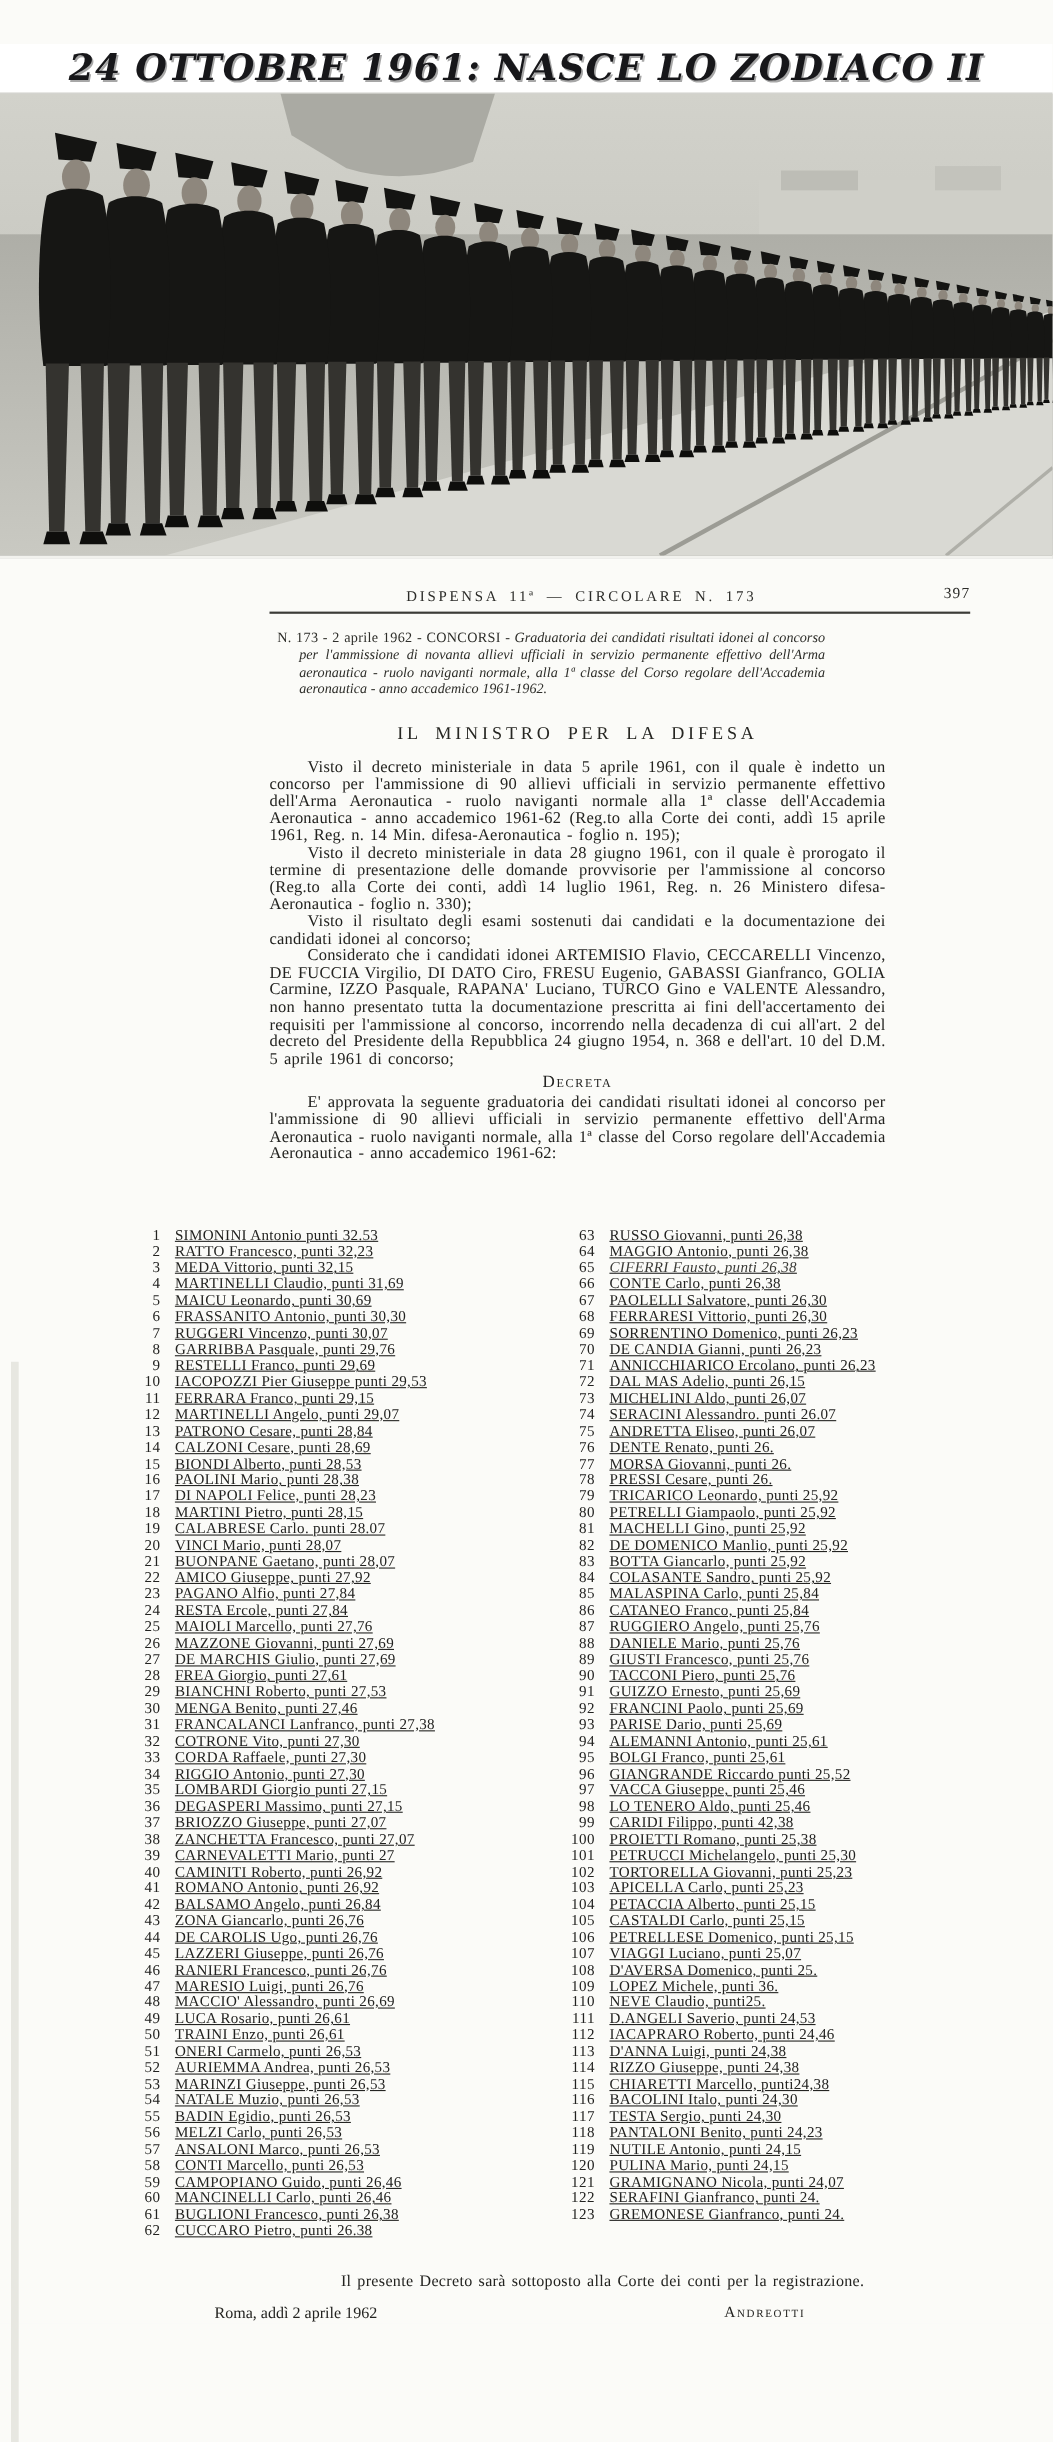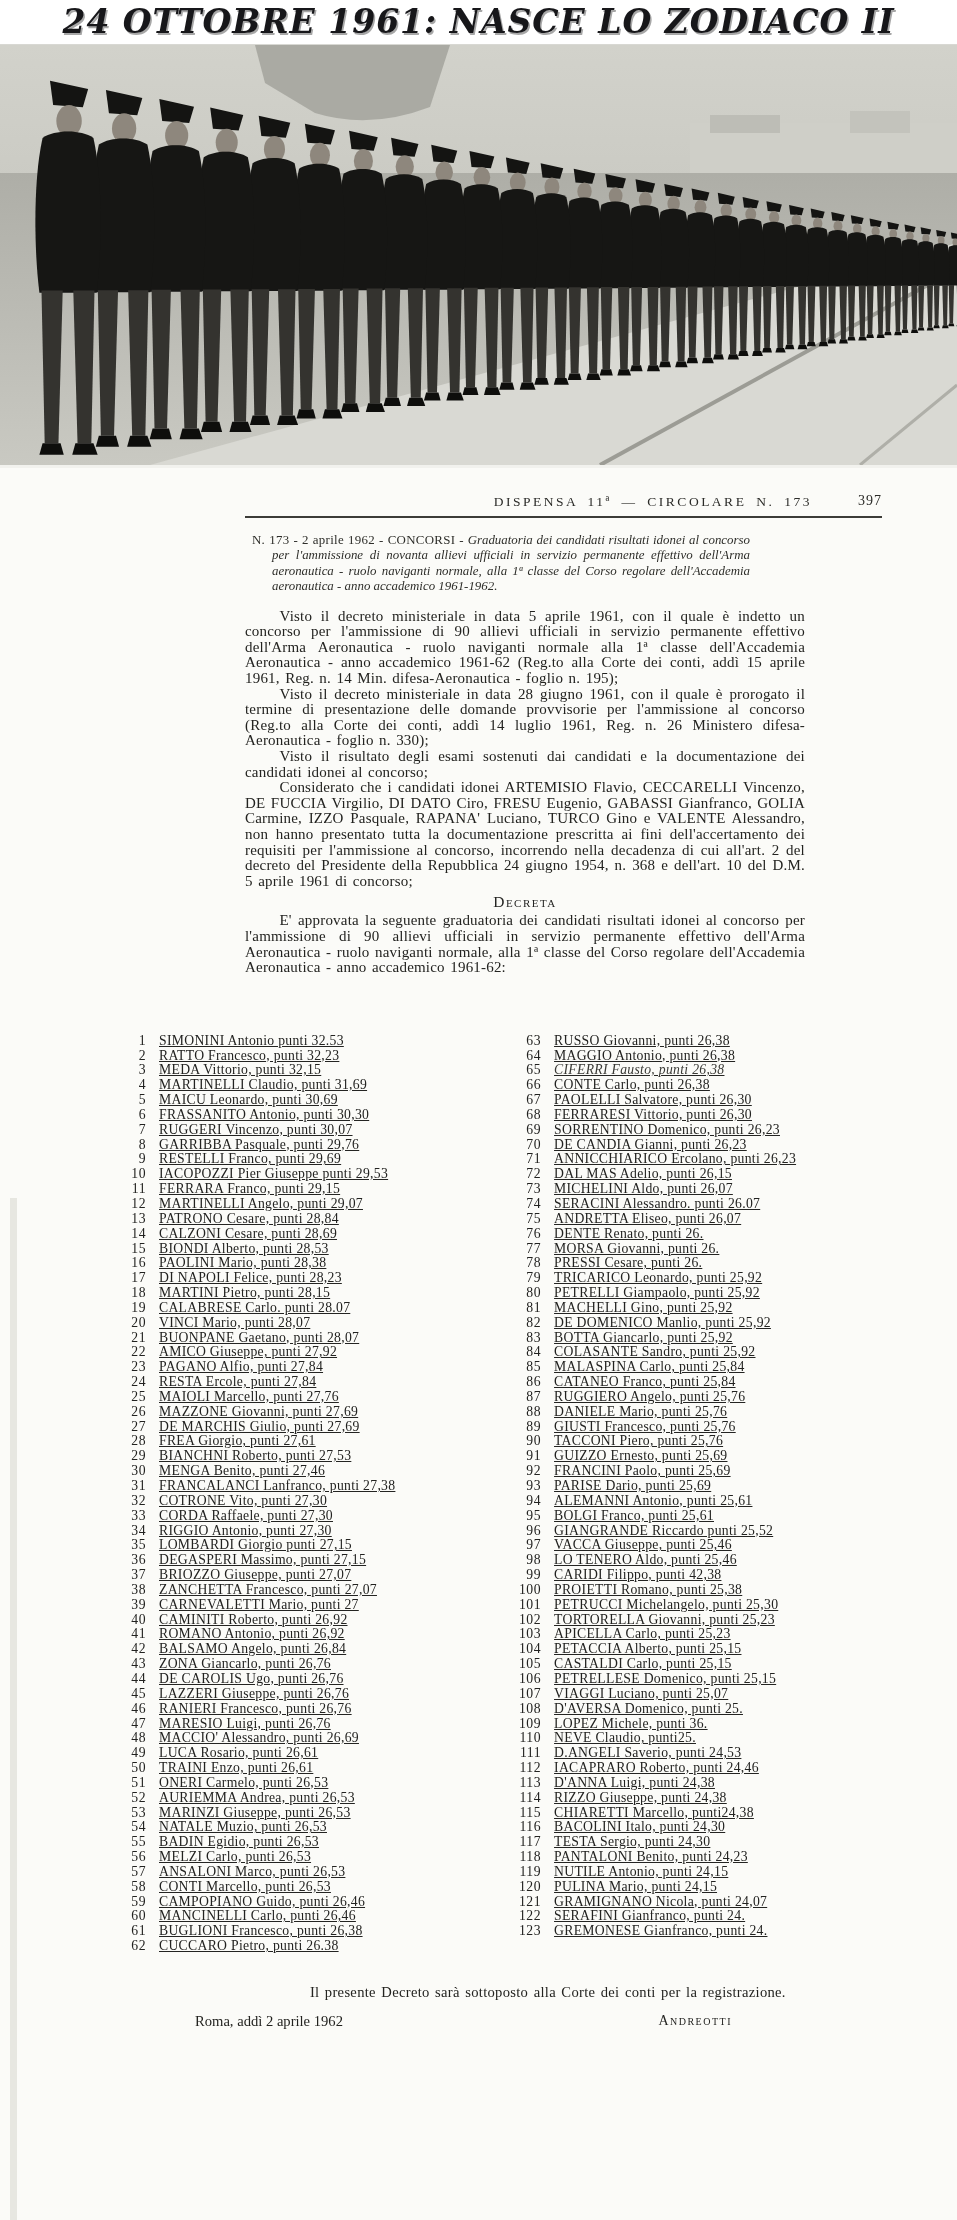--- a/index.html
+++ b/index.html
@@ -6,20 +6,21 @@
   body{
     width:957px;height:2220px;overflow:hidden;
     background:#fbfbf8;
     font-family:"Liberation Serif", serif;
     color:#242422;
   }
   
   .banner{
     height:44px;background:#ffffff;text-align:center;
     border-bottom:1px solid #d8d8d3;
+    margin-top:40px;
   }
   .banner h1{
     margin:0;padding-top:1px;
     font-family:"DejaVu Serif", serif;
     font-style:italic;font-weight:700;
     font-size:33px;letter-spacing:1px;line-height:42px;
     color:#17171a;
     text-shadow:1.5px 1.5px 0 rgba(60,60,60,.45);
     white-space:nowrap;
   }
@@ -36,21 +37,21 @@
     position:absolute;left:10px;top:730px;width:7px;height:1370px;
     background:#e7e7e1;
   }
   .masthead{
     position:relative;
     margin-left:145px;width:637px;
     border-bottom:2.5px solid #3c3c38;
     padding-bottom:6px;
   }
   .masthead .center{
-    display:block;text-align:right;padding-right:70px;
+    display:block;text-align:center;padding-right:70px;
     font-size:13.5px;letter-spacing:2.5px;word-spacing:4px;color:#2b2b28;
   }
   .masthead .folio{
     position:absolute;right:0;top:-1px;
     font-size:14px;letter-spacing:1px;color:#2b2b28;
   }
   .abstract{
     margin:15px 0 0 152px;width:478px;
     font-size:12.9px;line-height:15.4px;
     text-align:justify;
@@ -186,20 +187,21 @@
 <div class="page">
   <div class="scan-shadow"></div>
 
   <div class="masthead">
     <span class="center">DISPENSA 11ª — CIRCOLARE N. 173</span>
     <span class="folio">397</span>
   </div>
 
   <p class="abstract"><span class="lead">N. 173 - 2 aprile 1962 - CONCORSI -</span><span class="rest"> Graduatoria dei candidati risultati idonei al concorso per l'ammissione di novanta allievi ufficiali in servizio permanente effettivo dell'Arma aeronautica - ruolo naviganti normale, alla 1ª classe del Corso regolare dell'Accademia aeronautica - anno accademico 1961-1962.</span></p>
 
+  <div class="ministro">IL MINISTRO PER LA DIFESA</div>
 
   <div class="bodycol">
     <p>Visto il decreto ministeriale in data 5 aprile 1961, con il quale è indetto un concorso per l'ammissione di 90 allievi ufficiali in servizio permanente effettivo dell'Arma Aeronautica - ruolo naviganti normale alla 1ª classe dell'Accademia Aeronautica - anno accademico 1961-62 (Reg.to alla Corte dei conti, addì 15 aprile 1961, Reg. n. 14 Min. difesa-Aeronautica - foglio n. 195);</p>
     <p>Visto il decreto ministeriale in data 28 giugno 1961, con il quale è prorogato il termine di presentazione delle domande provvisorie per l'ammissione al concorso (Reg.to alla Corte dei conti, addì 14 luglio 1961, Reg. n. 26 Ministero difesa-Aeronautica - foglio n. 330);</p>
     <p>Visto il risultato degli esami sostenuti dai candidati e la documentazione dei candidati idonei al concorso;</p>
     <p>Considerato che i candidati idonei ARTEMISIO Flavio, CECCARELLI Vincenzo, DE FUCCIA Virgilio, DI DATO Ciro, FRESU Eugenio, GABASSI Gianfranco, GOLIA Carmine, IZZO Pasquale, RAPANA' Luciano, TURCO Gino e VALENTE Alessandro, non hanno presentato tutta la documentazione prescritta ai fini dell'accertamento dei requisiti per l'ammissione al concorso, incorrendo nella decadenza di cui all'art. 2 del decreto del Presidente della Repubblica 24 giugno 1954, n. 368 e dell'art. 10 del D.M. 5 aprile 1961 di concorso;</p>
     <div class="decreta">Decreta</div>
     <p>E' approvata la seguente graduatoria dei candidati risultati idonei al concorso per l'ammissione di 90 allievi ufficiali in servizio permanente effettivo dell'Arma Aeronautica - ruolo naviganti normale, alla 1ª classe del Corso regolare dell'Accademia Aeronautica - anno accademico 1961-62:</p>
   </div>
 

